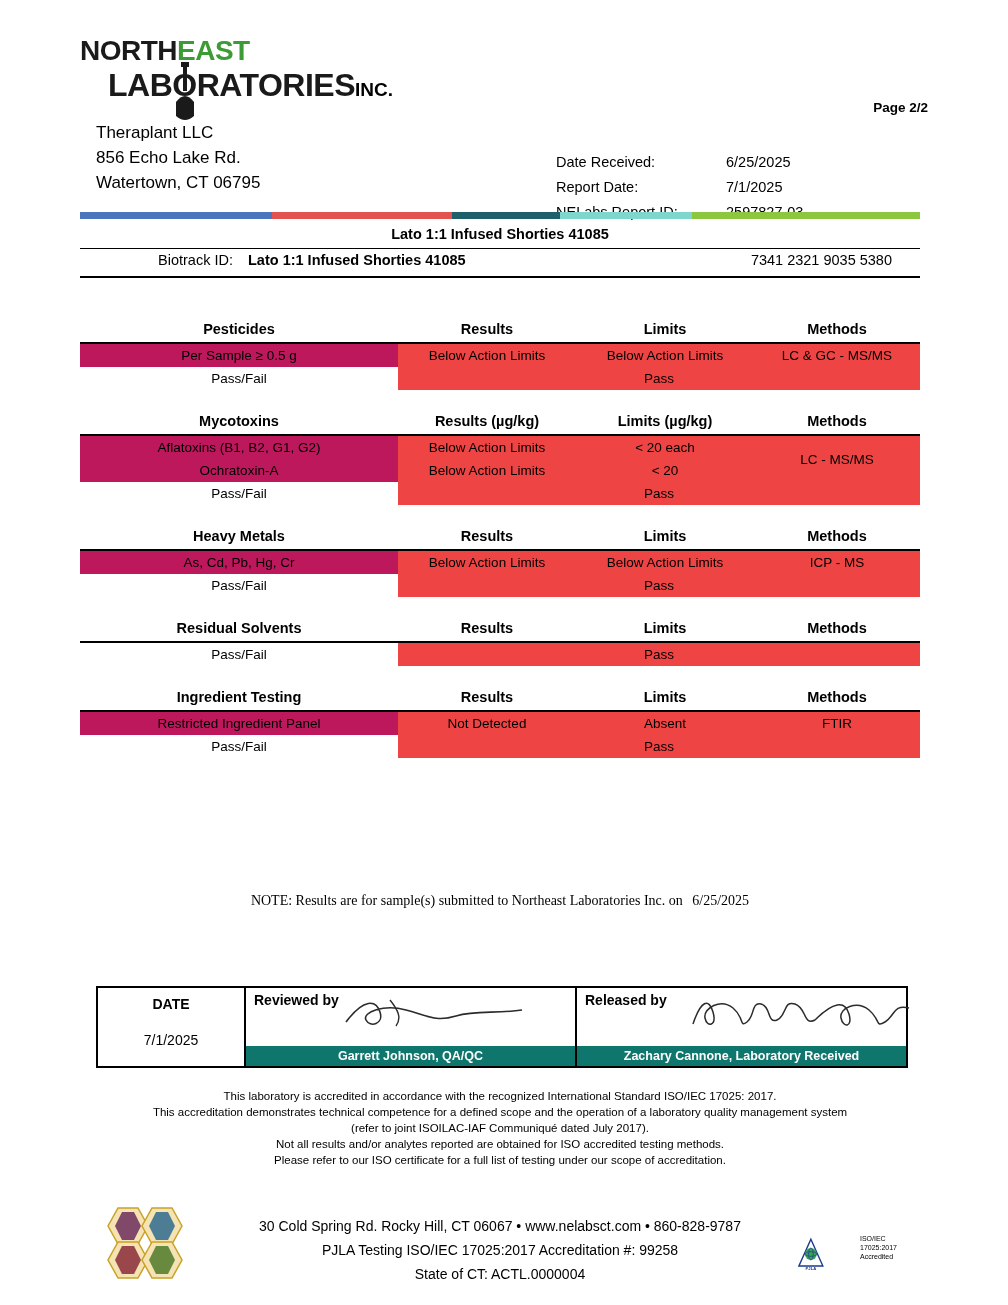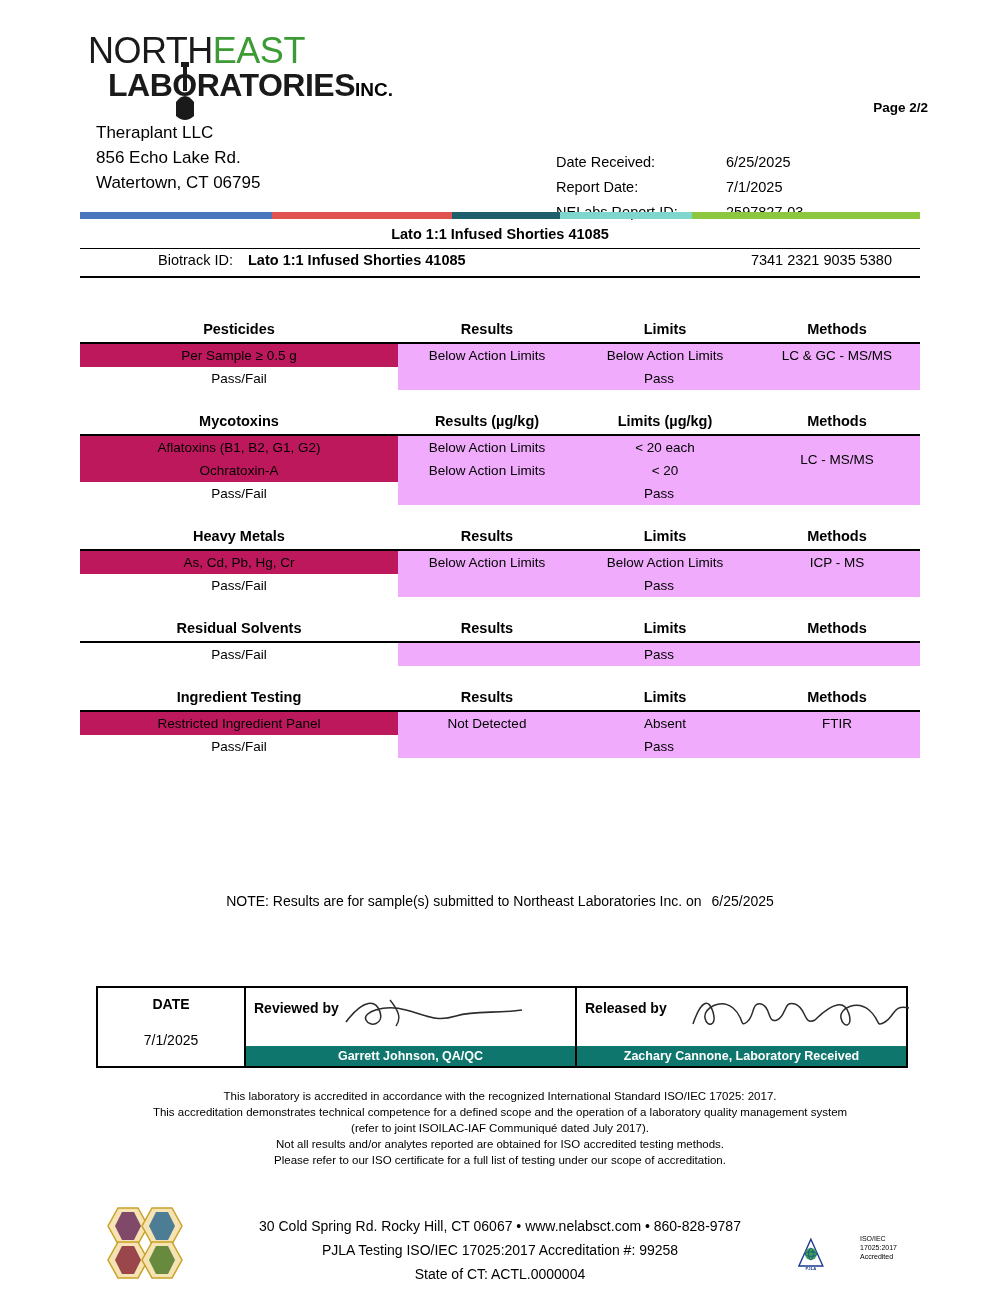--- a/index.html
+++ b/index.html
@@ -24,25 +24,24 @@
     position: relative;
     height: 200px;
   }
   .logo {
     position: absolute;
     left: 80px;
     top: 34px;
     width: 410px;
   }
   .logo-line1 {
-    font-size: 36px;
-    font-weight: normal;
+    font-size: 28px;
+    font-weight: bold;
     letter-spacing: -0.5px;
     line-height: 34px;
-    margin-left: 8px;
   }
   .logo-line1 .ne-dark { color: #1a1a1a; }
   .logo-line1 .ne-green { color: #3d9b35; }
   .logo-line2 {
     font-size: 32px;
     font-weight: bold;
     letter-spacing: -0.5px;
     line-height: 34px;
     padding-left: 28px;
     position: relative;
@@ -172,36 +171,37 @@
     border-bottom: 2px solid #000;
   }
   table.t td {
     font-size: 13.5px;
     text-align: center;
     padding: 4px 4px;
     border: none;
     vertical-align: middle;
   }
   .cell-blue { background: #be185d; }
-  .cell-green { background: #f0abfc; }
+  .cell-green { background: #ef4444; }
   .cell-plain { background: #ffffff; }
   .row-sep td { border-bottom: 1px solid #ffffff; }
   .after-rule td {
     border-bottom: 2px solid #000;
   }
   .stack span { display: block; line-height: 20px; }
 
   
   .note {
     position: absolute;
     left: 80px;
     top: 893px;
     width: 840px;
     text-align: center;
     font-size: 14px;
+    font-family: Liberation Serif, serif;
   }
 
   
   .sigblock {
     position: absolute;
     left: 96px;
     top: 986px;
     width: 812px;
     height: 82px;
     border: 2px solid #000;
@@ -224,21 +224,21 @@
   }
   .sig-cell {
     flex: 1;
     position: relative;
     border-right: 2px solid #000;
   }
   .sig-cell.last { border-right: none; }
   .sig-label {
     position: absolute;
     left: 8px;
-    top: 12px;
+    top: 4px;
     font-size: 14px;
     font-weight: bold;
   }
   .sig-name {
     position: absolute;
     left: 0;
     right: 0;
     bottom: 0;
     height: 20px;
     background: #0f766e;

